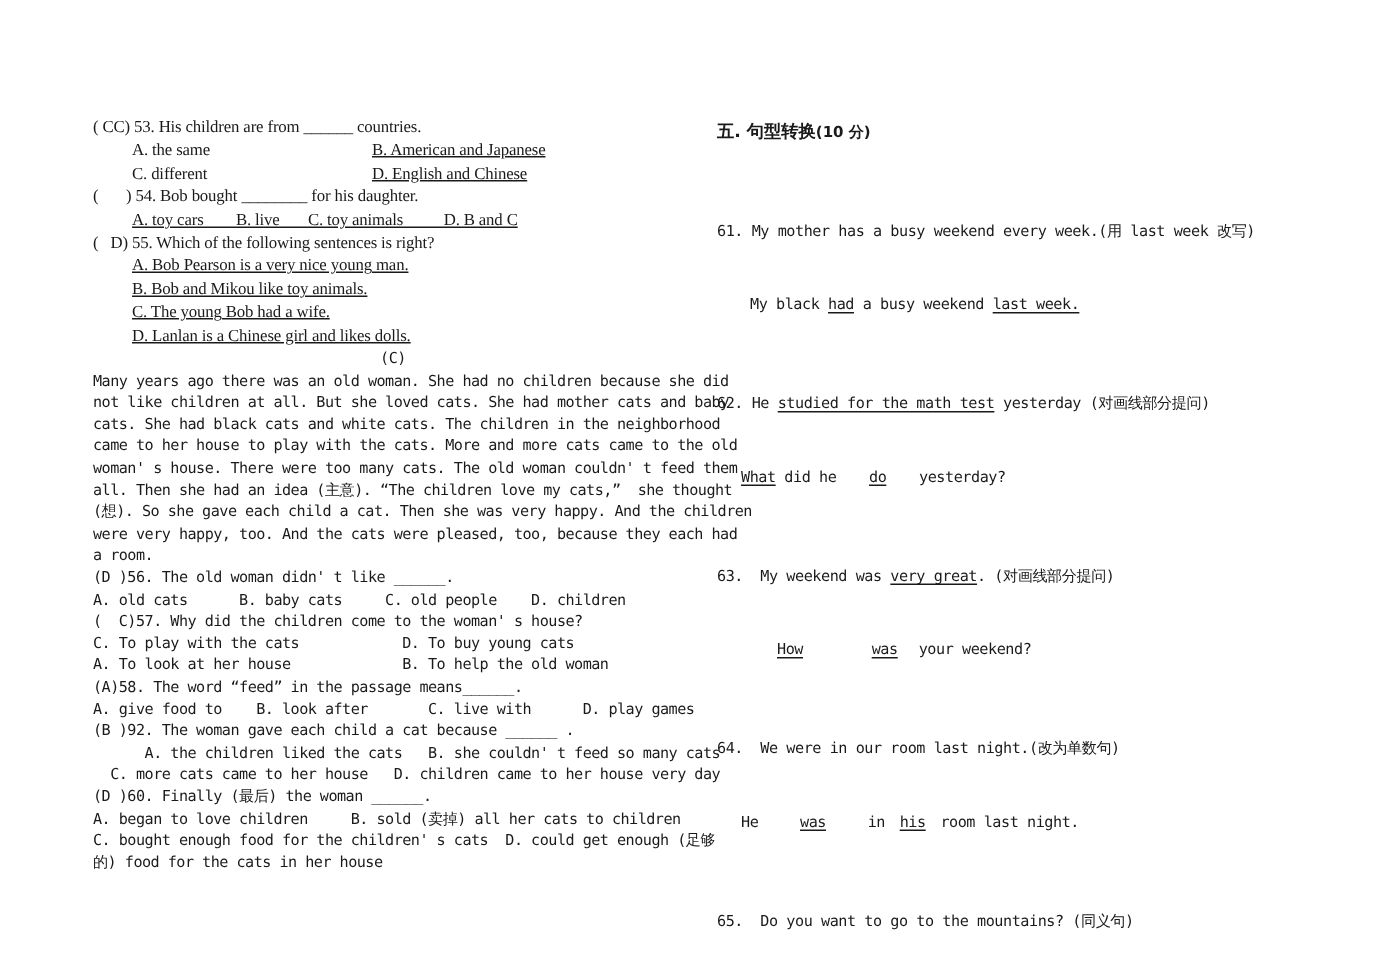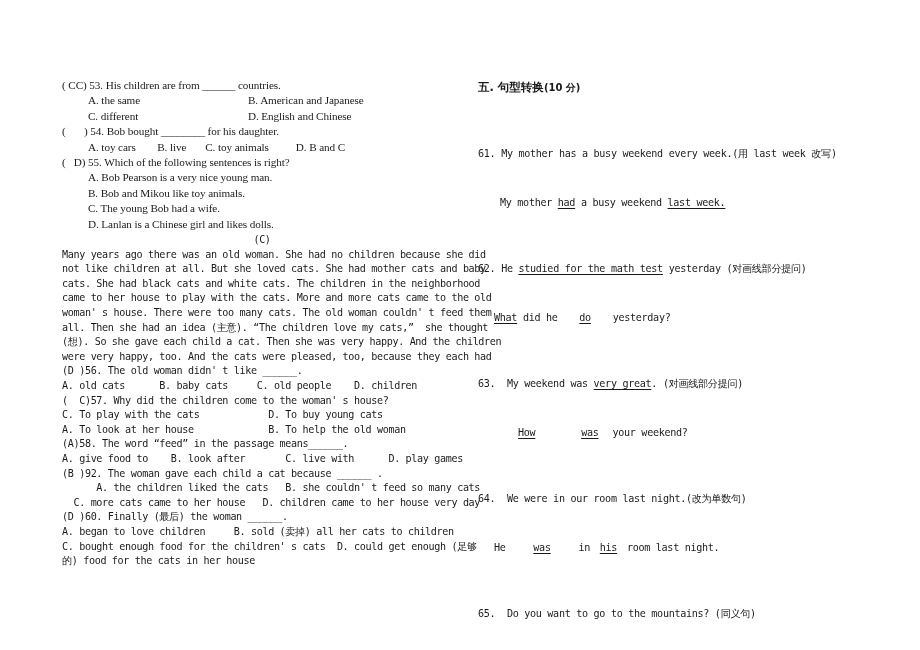--- a/index.html
+++ b/index.html
@@ -34,21 +34,21 @@
   }
 
   
   .serif-block {
     font-family: "Liberation Serif", serif;
     font-size: 11.2px;
     line-height: 15.4px;
     letter-spacing: -0.1px;
   }
   .serif-block .line { white-space: pre; }
-  .indent-a { padding-left: 26px; }
+  .indent-a { padding-left: 26px; text-decoration: underline; }
 
   
   .mono {
     font-family: "DejaVu Sans Mono", "Liberation Mono", monospace;
     font-size: 10.1px;
     line-height: 14.6px;
     letter-spacing: -0.35px;
   }
   .mono .line { white-space: pre; }
   .ctr { text-align: center; }
@@ -107,20 +107,21 @@
 
     <div class="mono">
       <div class="line">Many years ago there was an old woman. She had no children because she did</div>
       <div class="line">not like children at all. But she loved cats. She had mother cats and baby</div>
       <div class="line">cats. She had black cats and white cats. The children in the neighborhood</div>
       <div class="line">came to her house to play with the cats. More and more cats came to the old</div>
       <div class="line">woman' s house. There were too many cats. The old woman couldn' t feed them</div>
       <div class="line">all. Then she had an idea (主意). “The children love my cats,”  she thought</div>
       <div class="line">(想). So she gave each child a cat. Then she was very happy. And the children</div>
       <div class="line">were very happy, too. And the cats were pleased, too, because they each had</div>
+      <div class="line">a room.</div>
     </div>
 
     <div class="mono">
       <div class="line">(D )56. The old woman didn' t like ______.</div>
       <div class="line">A. old cats      B. baby cats     C. old people    D. children</div>
       <div class="line">(  C)57. Why did the children come to the woman' s house?</div>
       <div class="line">C. To play with the cats            D. To buy young cats</div>
       <div class="line">A. To look at her house             B. To help the old woman</div>
       <div class="line">(A)58. The word “feed” in the passage means______.</div>
       <div class="line">A. give food to    B. look after       C. live with      D. play games</div>
@@ -135,21 +136,21 @@
 
   </div>
 
   <div class="col-right">
 
     <div class="sec-head-cjk"><span>五. 句型转换</span><span class="paren">(10 分)</span></div>
 
     <div class="mono-cjk">
 
       <div class="line"><span>61.</span> <span>My mother has a busy weekend every week.(用 last week 改写)</span></div>
-      <div class="line" style="padding-left:22px"><span>My mother </span><u class="fill">had</u><span> a busy weekend </span><u class="fill">last week.</u></div>
+      <div class="line" style="padding-left:22px"><span>My black </span><u class="fill">had</u><span> a busy weekend </span><u class="fill">last week.</u></div>
 
       <div class="line"><span>62.</span> <span>He </span><u class="fill">studied for the math test</u><span> yesterday (对画线部分提问)</span></div>
       <div class="line" style="padding-left:16px"><u class="fill">What</u><span> did he </span><u class="fill" style="padding:0 16px">do</u><span> yesterday?</span></div>
 
       <div class="line"><span>63.</span> <span> My weekend was </span><u class="fill">very great</u><span>. (对画线部分提问)</span></div>
       <div class="line" style="padding-left:14px"><u class="fill" style="padding:0 26px">How</u> <u class="fill" style="padding:0 14px">was</u><span>your weekend?</span></div>
 
       <div class="line"><span>64.</span> <span> We were in our room last night.(改为单数句)</span></div>
       <div class="line" style="padding-left:16px"><span>He </span><u class="fill" style="padding:0 22px">was</u><span> in </span><u class="fill" style="padding:0 4px">his</u><span> room last night.</span></div>
 

